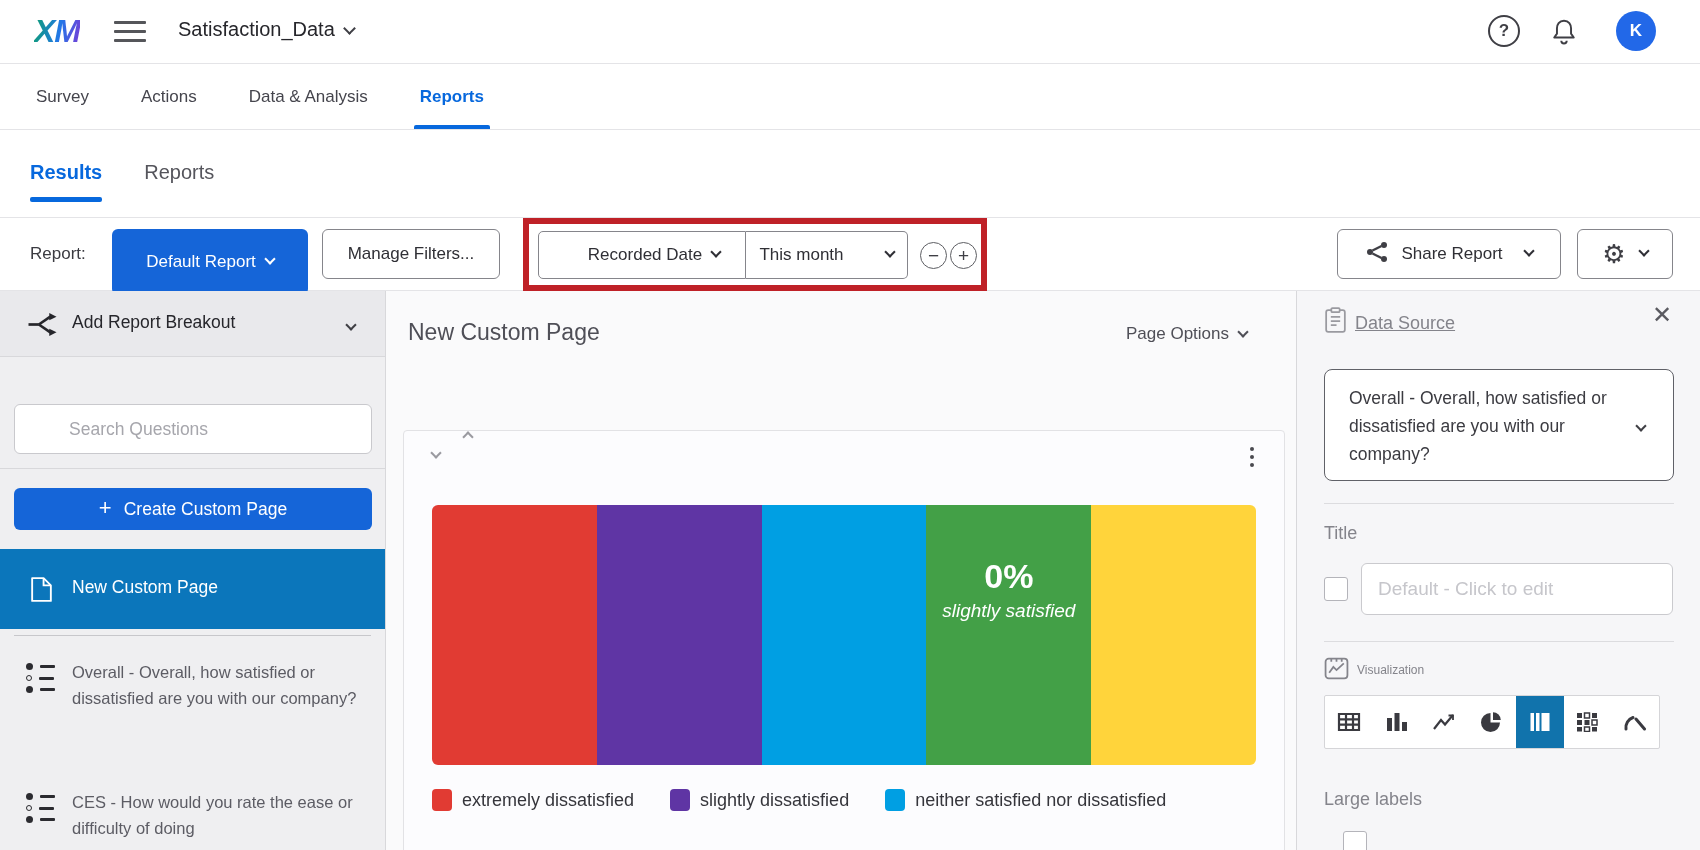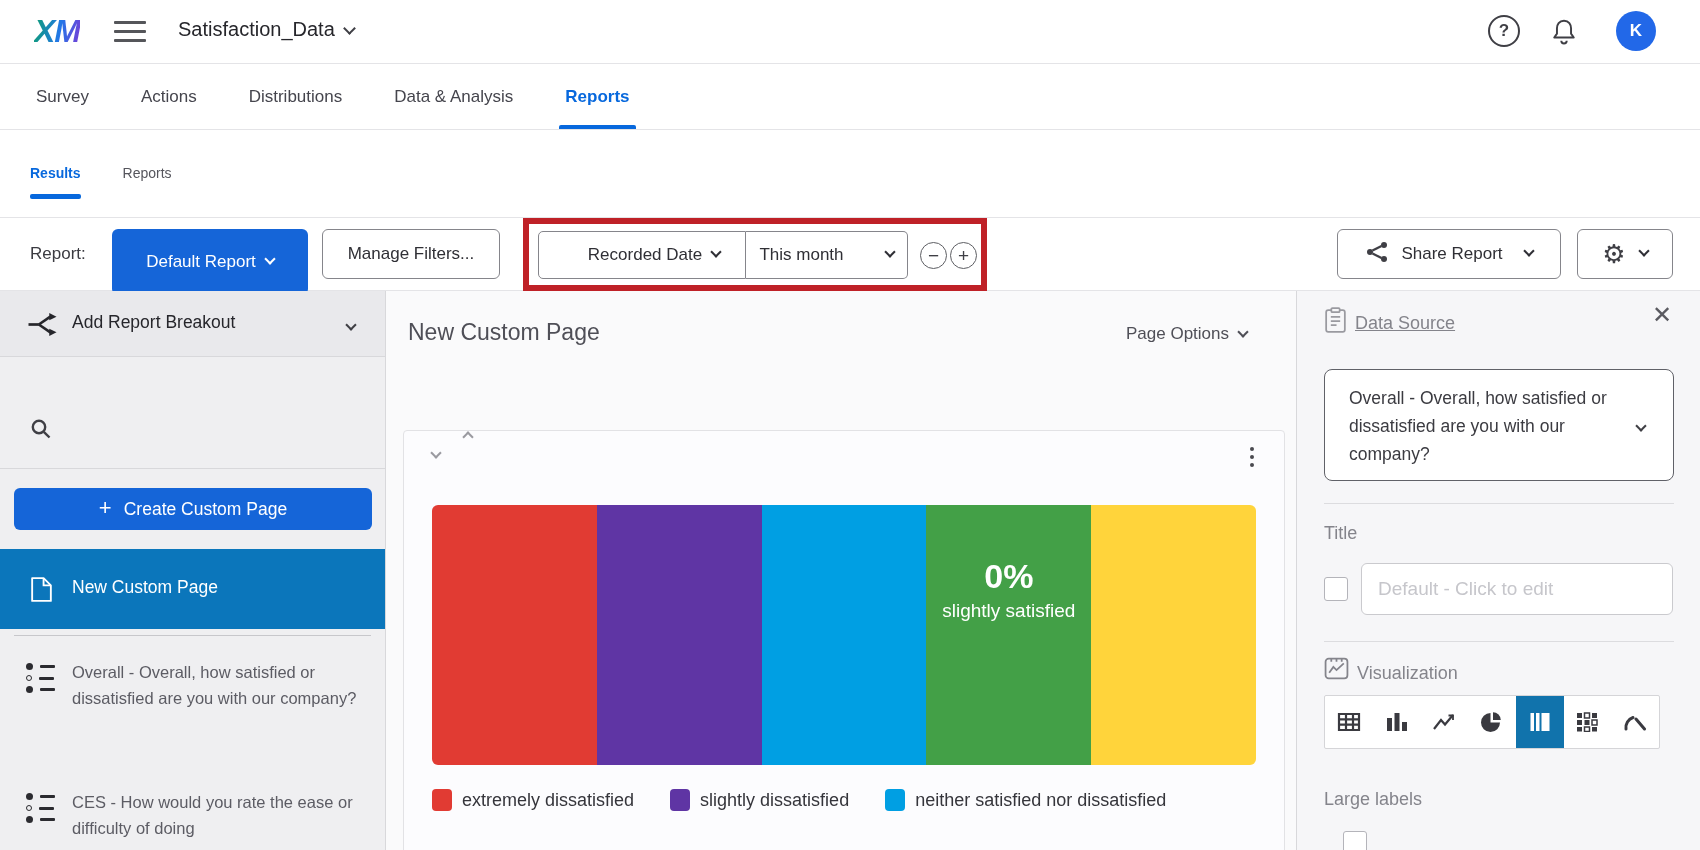--- a/index.html
+++ b/index.html
@@ -33,21 +33,21 @@
   
   .navbar { position:absolute; left:0; top:64px; width:1700px; height:66px; background:#fff; border-bottom:1px solid #e4e4e7;
     display:flex; align-items:center; padding-left:36px; gap:52px; }
   .nav-tab { font-size:17px; color:#45454d; cursor:pointer; position:relative; height:100%; display:flex; align-items:center; }
   .nav-tab.active { color:#0768dd; font-weight:bold; }
   .nav-tab.active::after { content:""; position:absolute; left:-6px; right:-6px; bottom:0; height:4px; background:#0768dd; border-radius:2px 2px 0 0; }
 
   
   .subnav { position:absolute; left:0; top:130px; width:1700px; height:88px; background:#fff; border-bottom:1px solid #e4e4e7;
     display:flex; align-items:center; padding-left:30px; gap:42px; }
-  .sub-tab { font-size:14px; color:#55555c; cursor:pointer; position:relative; padding-bottom:2px; }
+  .sub-tab { font-size:20px; color:#55555c; cursor:pointer; position:relative; padding-bottom:2px; }
   .sub-tab.active { color:#0768dd; font-weight:bold; }
   .sub-tab.active::after { content:""; position:absolute; left:0; right:0; bottom:-16px; height:5px; background:#0768dd; border-radius:2px; }
 
   
   .toolbar { position:absolute; left:0; top:218px; width:1700px; height:73px; background:#fff; border-bottom:1px solid #e4e4e7; }
   .report-label { position:absolute; left:30px; top:26px; font-size:17px; color:#3b3b41; }
   .btn { display:flex; align-items:center; justify-content:center; font-size:17px; cursor:pointer; border-radius:6px; }
   .btn-primary { position:absolute; left:112px; top:11px; width:196px; height:66px; background:#1565d8; color:#fff; font-weight:500; }
   .btn-outline { background:#fff; border:1px solid #85858b; color:#2f2f35; }
   .manage-filters { position:absolute; left:322px; top:11px; width:178px; height:50px; }
@@ -101,40 +101,40 @@
   .widget-card { position:absolute; left:16px; top:139px; width:882px; height:440px; background:#fcfcfe; border:1px solid #e2e2e5; border-radius:4px; }
   .card-chev { position:absolute; top:18px; color:#9a9aa0; cursor:pointer; }
   .card-chev.down { left:18px; }
   .card-chev.up { left:50px; }
   .kebab { position:absolute; right:30px; top:16px; cursor:pointer; }
   .kebab div { width:4px; height:4px; border-radius:50%; background:#4a4a50; margin-bottom:4px; }
   .stacked-bar { position:absolute; left:28px; right:28px; top:74px; height:260px; display:flex; border-radius:6px; overflow:hidden; }
   .seg { position:relative; }
   .seg-label { position:absolute; left:0; right:0; top:52px; text-align:center; color:#fff; }
   .seg-label .val { font-size:34px; font-weight:bold; display:block; }
-  .seg-label .sub { font-size:19px; display:block; margin-top:4px; }
+  .seg-label .sub { font-size:19px; display:block; margin-top:4px;font-style:italic; }
   .legend { position:absolute; left:28px; top:358px; display:flex; gap:36px; align-items:center; }
   .legend-item { display:flex; align-items:center; font-size:18px; color:#35353b; }
   .legend-swatch { width:20px; height:22px; border-radius:4px; margin-right:10px; }
 
   
   .panel { position:absolute; left:1296px; top:0; width:404px; height:559px; background:#f6f6f8; border-left:1px solid #d8d8db; }
   .panel-header-label { position:absolute; left:58px; top:22px; font-size:18px; color:#84848b;text-decoration:underline; }
   .clipboard-icon { position:absolute; left:27px; top:16px; }
   .close-btn { position:absolute; right:28px; top:12px; font-size:24px; color:#5a5a60; cursor:pointer; line-height:1; }
   .source-box { position:absolute; left:27px; top:78px; width:350px; height:112px; background:#fff; border:1px solid #606168; border-radius:8px; cursor:pointer; }
   .source-box .text { position:absolute; left:24px; top:14px; width:276px; font-size:17.5px; color:#3b3b41; line-height:28px; }
   .source-box .chev { position:absolute; right:28px; top:52px; color:#3f3f45; }
   .panel-div { position:absolute; left:27px; width:350px; height:1px; background:#dcdcdf; }
   .title-label { position:absolute; left:27px; top:232px; font-size:18px; color:#84848b; }
   .title-checkbox { position:absolute; left:27px; top:286px; }
   .title-input { position:absolute; left:64px; top:272px; width:312px; height:52px; border:1px solid #cacace; border-radius:6px;
     background:#fff; font-size:19px; padding:0 16px; color:#3b3b41; font-family:inherit; }
   .title-input::placeholder { color:#c6c6cb; }
-  .viz-label { position:absolute; left:60px; top:372px; font-size:18px; color:#84848b; }
+  .viz-label { position:absolute; left:60px; top:372px; font-size:12px; color:#84848b; }
   .viz-header-icon { position:absolute; left:27px; top:366px; }
   .viz-row { position:absolute; left:27px; top:404px; width:336px; height:54px; background:#fff; border:1px solid #d5d5d8; border-radius:2px; display:flex; }
   .viz-cell { flex:1; display:flex; align-items:center; justify-content:center; cursor:pointer; color:#3a3a40; }
   .viz-cell.selected { background:#1173ac; color:#fff; }
   .large-labels { position:absolute; left:27px; top:498px; font-size:18px; color:#84848b; }
   .ll-checkbox { position:absolute; left:46px; top:540px; }
 </style>
 </head>
 <body>
 
@@ -152,21 +152,20 @@
       <path d="M12 3 C7.5 3 5.5 6.5 5.5 10 V15 L3 18.5 H21 L18.5 15 V10 C18.5 6.5 16.5 3 12 3 Z" stroke-linejoin="round"></path>
       <path d="M9.5 21.5 a2.5 2.5 0 0 0 5 0"></path>
     </svg>
   </div>
   <div class="avatar">K</div>
 </div>
 
 <div class="navbar">
   <div class="nav-tab">Survey</div>
   <div class="nav-tab">Actions</div>
-  <div class="nav-tab">Distributions</div>
   <div class="nav-tab">Data &amp; Analysis</div>
   <div class="nav-tab active">Reports</div>
 </div>
 
 <div class="subnav">
   <div class="sub-tab active">Results</div>
   <div class="sub-tab">Reports</div>
 </div>
 
 <div class="toolbar">
@@ -225,20 +224,21 @@
       <span class="label">Add Report Breakout</span>
       <span class="chev"></span>
     </div>
 
     <span class="search-icon">
       <svg width="22" height="22" viewBox="0 0 22 22" fill="none" stroke="#3f3f45" stroke-width="2.4">
         <circle cx="9" cy="9" r="6.2"></circle>
           <path d="M13.8 13.8 L19.5 19.5"></path>
       </svg>
     </span>
+    <input class="search-input" placeholder="Search Questions" style="">
     <div class="sidebar-div1"></div>
 
     <div class="create-btn">
       <span class="plus">+</span>
       <span>Create Custom Page</span>
     </div>
 
     <div class="page-row">
       <span class="icon">
         <svg width="23" height="27" viewBox="0 0 22 26" fill="none" stroke="#fff" stroke-width="1.8">

